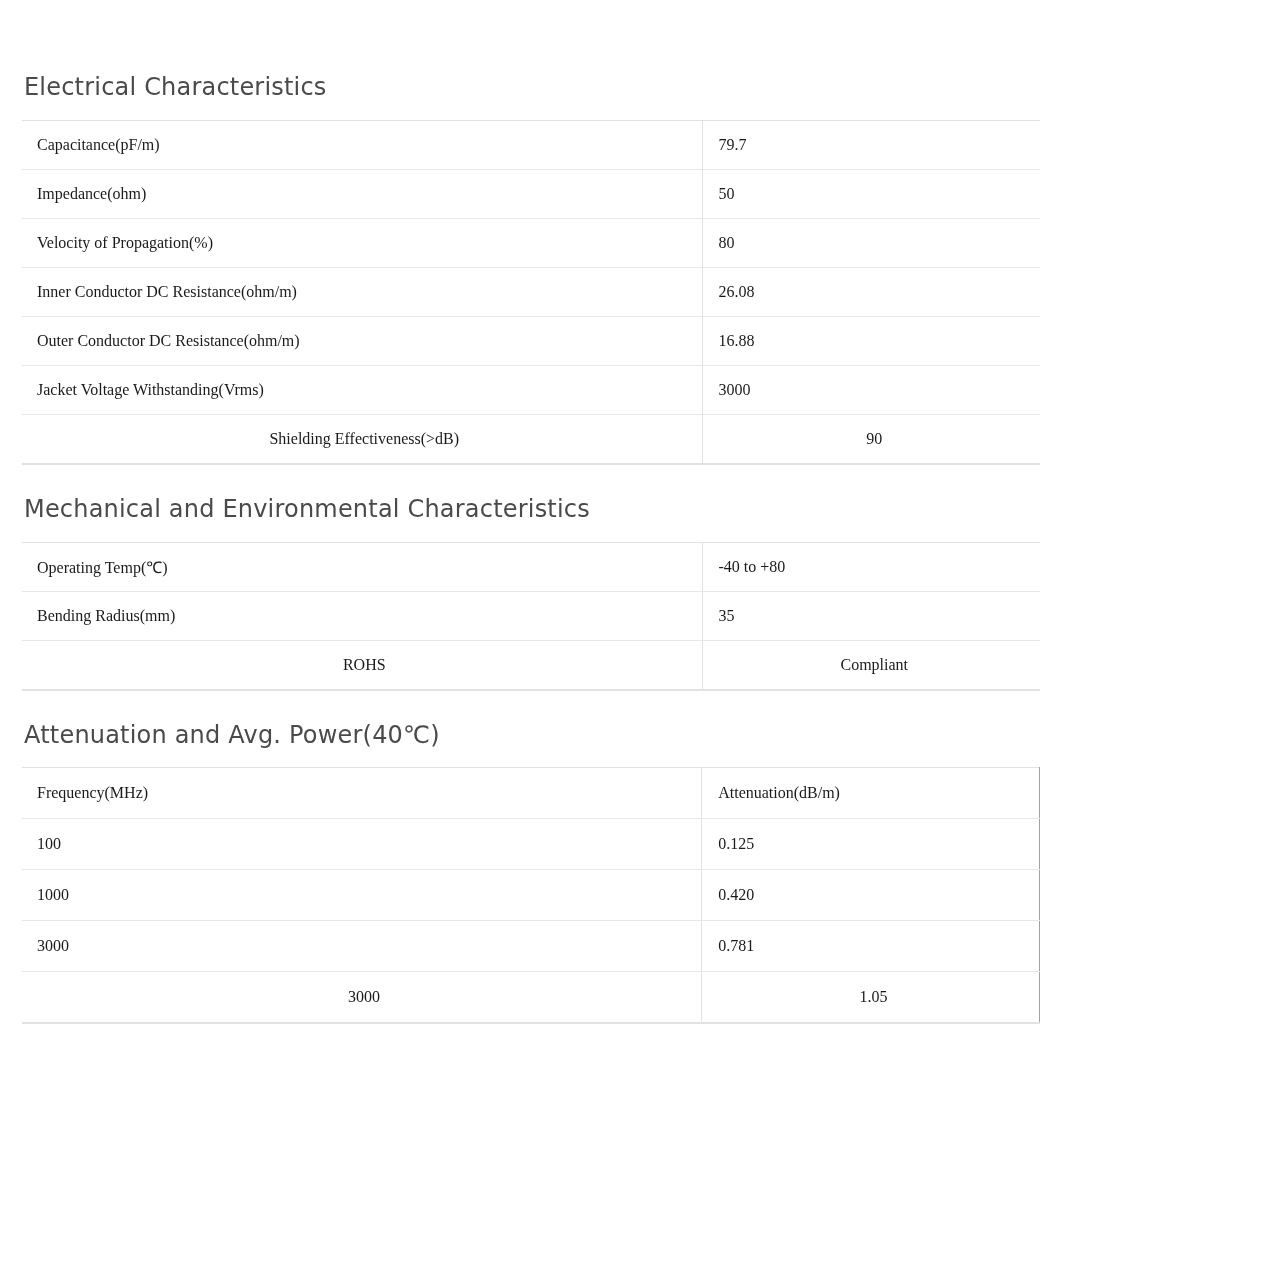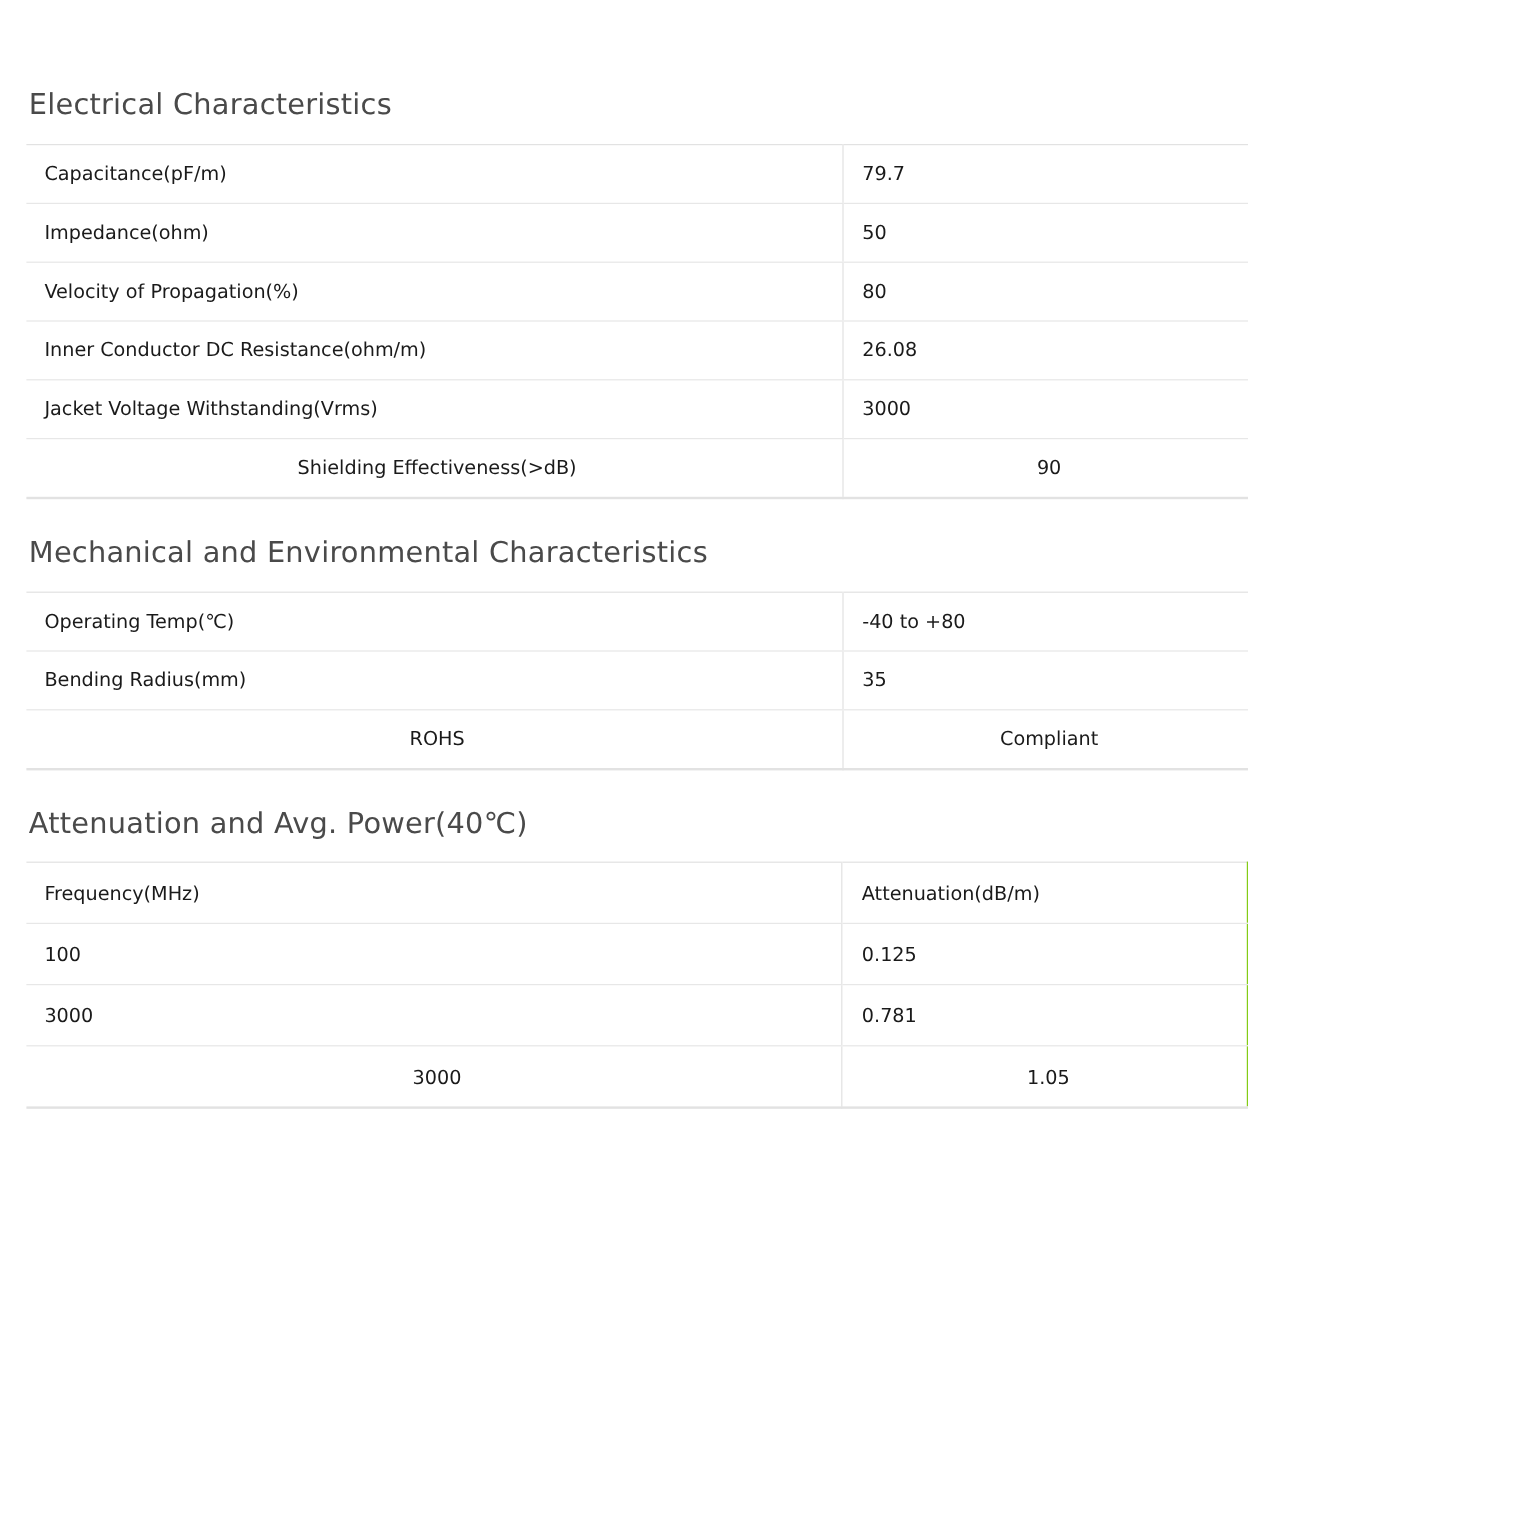--- a/index.html
+++ b/index.html
@@ -36,20 +36,21 @@
     height: 48px;
     font-size: 16px;
     font-weight: 400;
     text-align: left;
     vertical-align: middle;
     padding: 0 10px 0 15px;
     border-bottom: 1px solid #e7e7e7;
     color: #1a1a1a;
     white-space: nowrap;
     overflow: hidden;
+    font-family: Liberation Serif, serif;
   }
   table.spec-table tr:last-child td {
     border-bottom: none;
     text-align: center;
   }
   table.spec-table .col-label { width: 66.8%; }
   table.spec-table .col-value { width: 33.2%; }
   table.spec-table td.value-cell, table.spec-table th.value-cell {
     border-left: 1px solid #e2e2e2;
     padding-left: 16px;
@@ -82,20 +83,24 @@
         <td class="label-cell">Impedance(ohm)</td>
         <td class="value-cell">50</td>
       </tr>
       <tr>
         <td class="label-cell">Velocity of Propagation(%)</td>
         <td class="value-cell">80</td>
       </tr>
       <tr>
         <td class="label-cell">Inner Conductor DC Resistance(ohm/m)</td>
         <td class="value-cell">26.08</td>
+      </tr>
+      <tr>
+        <td class="label-cell">Outer Conductor DC Resistance(ohm/m)</td>
+        <td class="value-cell">16.88</td>
       </tr>
       <tr>
         <td class="label-cell">Jacket Voltage Withstanding(Vrms)</td>
         <td class="value-cell">3000</td>
       </tr>
       <tr>
         <td class="label-cell">Shielding Effectiveness(&gt;dB)</td>
         <td class="value-cell">90</td>
       </tr>
     </tbody>
@@ -134,20 +139,24 @@
     <tbody>
       <tr>
         <th class="label-cell">Frequency(MHz)</th>
         <th class="value-cell">Attenuation(dB/m)</th>
       </tr>
       <tr>
         <td class="label-cell">100</td>
         <td class="value-cell">0.125</td>
       </tr>
       <tr>
+        <td class="label-cell">1000</td>
+        <td class="value-cell">0.420</td>
+      </tr>
+      <tr>
         <td class="label-cell">3000</td>
         <td class="value-cell">0.781</td>
       </tr>
       <tr>
         <td class="label-cell">3000</td>
         <td class="value-cell">1.05</td>
       </tr>
     </tbody>
   </table>
 

